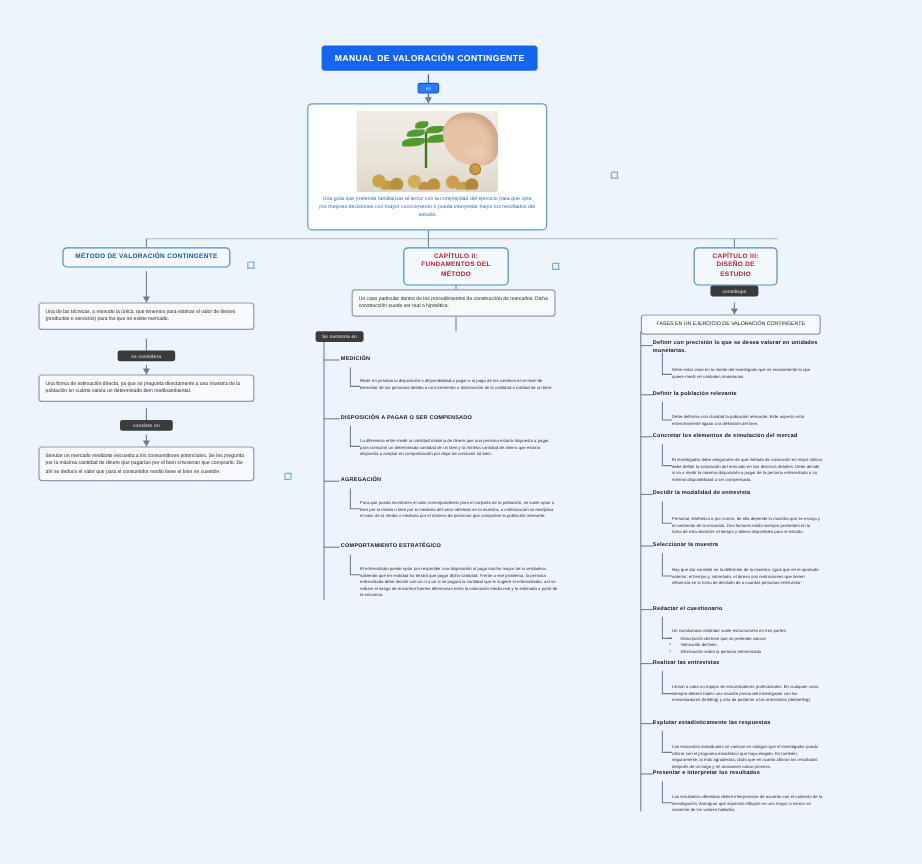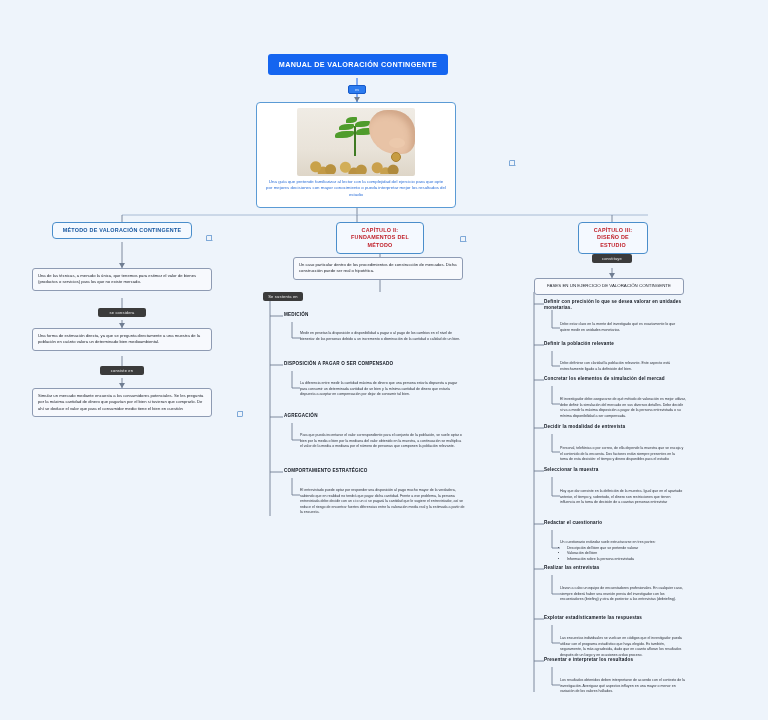--- a/index.html
+++ b/index.html
@@ -4,21 +4,21 @@
 <style>
   * { box-sizing: border-box; }
   html, body { margin:0; padding:0; }
   body {
     width:768px; height:720px;
     background:#eef4fb;
     font-family:"Liberation Sans", sans-serif;
     position:relative;
     overflow:hidden;
   }
-  .canvas { position:absolute; inset:0;margin-top:16px; }
+  .canvas { position:absolute; inset:0; }
   svg.wires { position:absolute; left:0; top:0; width:768px; height:720px; pointer-events:none; }
 
   
   .abs { position:absolute; }
 
   .title-banner{
     left:268px; top:38px; width:180px;
     background:#1565f0;
     border-radius:3px;
     padding:6px 8px;

